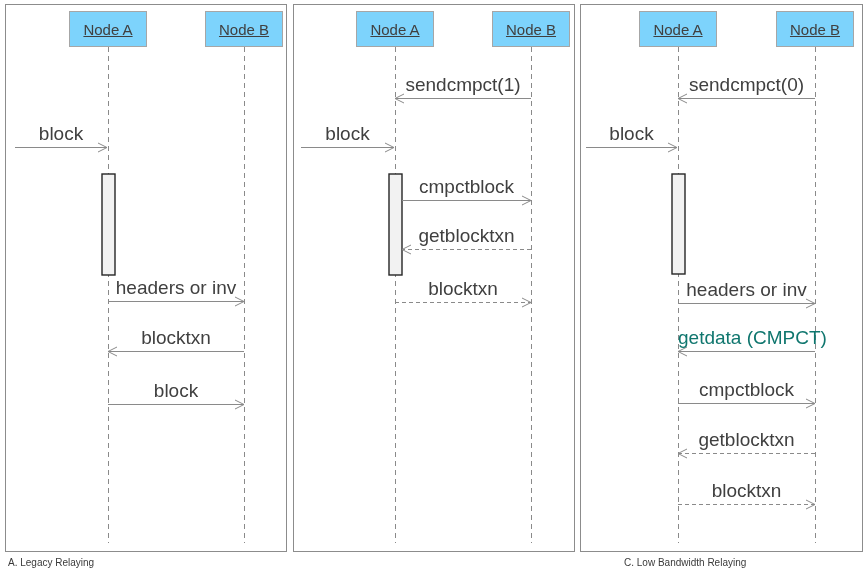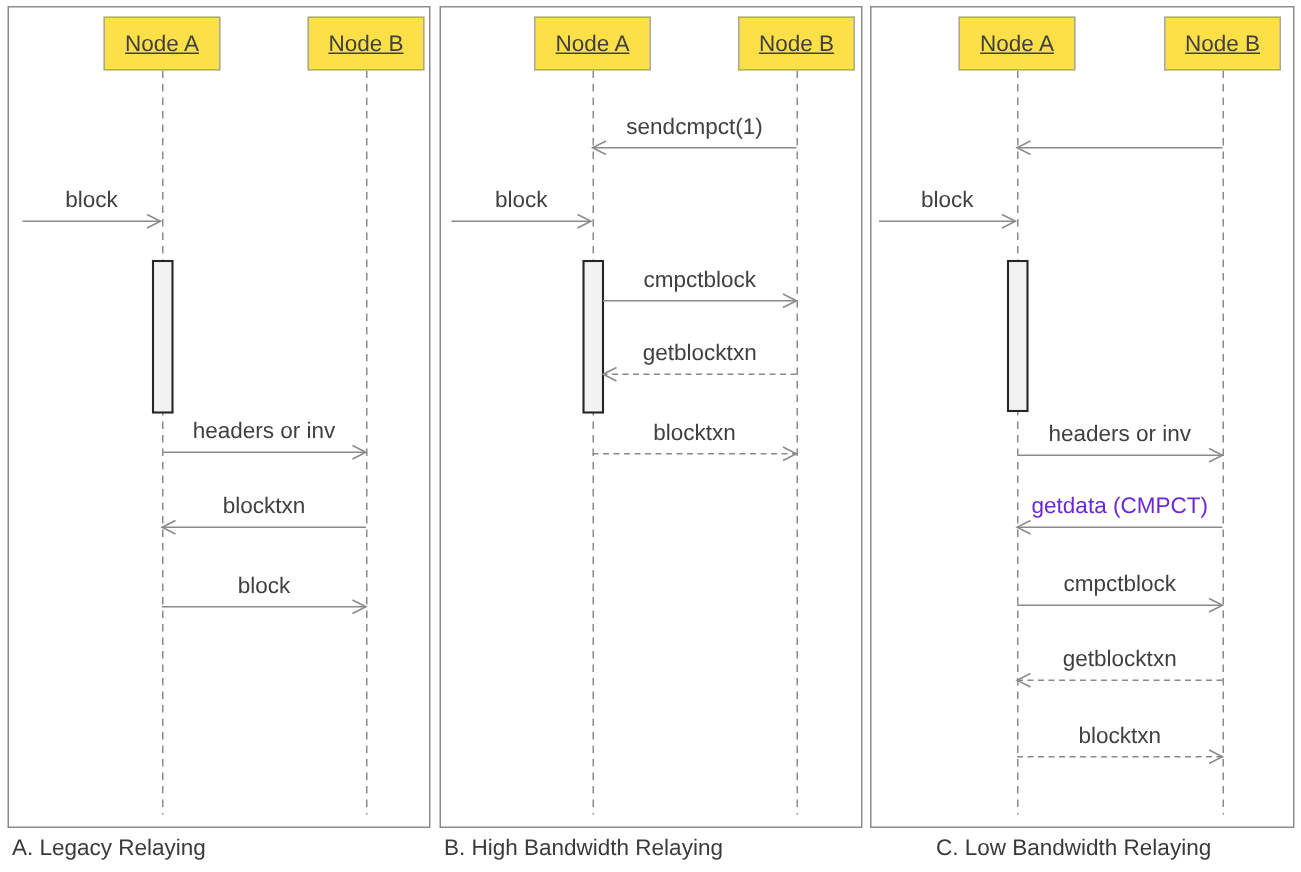--- a/index.html
+++ b/index.html
@@ -13,36 +13,36 @@
   .panel {
     position: absolute;
     border: 1px solid #8c8c8c;
     background: #ffffff;
     box-sizing: border-box;
   }
   .panel svg { position: absolute; left: 0; top: 0; }
   .actor {
     position: absolute;
     border: 1px solid #a6a6a6;
-    background: #fde047;
+    background: #7dd3fc;
     box-sizing: border-box;
     display: flex; align-items: center; justify-content: center;
     font-size: 15px; color: #404040;
   }
   .actor span { text-decoration: underline; }
   .msg-label {
     position: absolute;
-    font-size: 15px; color: #404040;
+    font-size: 19px; color: #404040;
     text-align: center;
     white-space: nowrap;
     line-height: 18px;
   }
   .caption {
     position: absolute;
-    font-size: 15px; color: #3a3a3a;
+    font-size: 10px; color: #3a3a3a;
     white-space: nowrap;
   }
 </style>
 </head>
 <body>
 
 <div class="canvas" id="diagram-canvas" style="width: 867px; height: 581px; background: rgb(255, 255, 255);">
     <div class="panel" style="left: 5px; top: 4px; width: 282px; height: 548px; border-color: rgb(140, 140, 140);">
       <svg width="282" height="548">
         <line x1="102.5" y1="42" x2="102.5" y2="538" stroke="#8a8a8a" stroke-width="1" stroke-dasharray="5,4"></line>
@@ -90,44 +90,44 @@
       <div class="msg-label" style="left: 108px; width: 129px; top: 172.5px; color: rgb(64, 64, 64);">cmpctblock</div>
       <div class="msg-label" style="left: 108px; width: 129px; top: 221.5px; color: rgb(64, 64, 64);">getblocktxn</div>
       <div class="msg-label" style="left: 101px; width: 136px; top: 274.5px; color: rgb(64, 64, 64);">blocktxn</div>
       <div class="actor" style="left: 62px; top: 6px; width: 78px; height: 36px; border-color: rgb(166, 166, 166); color: rgb(64, 64, 64);">
         <span>Node A</span>
       </div>
       <div class="actor" style="left: 198px; top: 6px; width: 78px; height: 36px; border-color: rgb(166, 166, 166); color: rgb(64, 64, 64);">
         <span>Node B</span>
       </div>
     </div>
-    <div class="caption" style="left: 296px; top: 557px;">B. High Bandwidth Relaying</div>
     <div class="panel" style="left: 580px; top: 4px; width: 283px; height: 548px; border-color: rgb(140, 140, 140);">
       <svg width="283" height="548">
         <line x1="97.5" y1="42" x2="97.5" y2="538" stroke="#8a8a8a" stroke-width="1" stroke-dasharray="5,4"></line>
         <line x1="234.5" y1="42" x2="234.5" y2="538" stroke="#8a8a8a" stroke-width="1" stroke-dasharray="5,4"></line>
         <rect x="91" y="169" width="13" height="100" fill="#f2f2f2" stroke="#262626" stroke-width="1.4"></rect>
         <line x1="234" y1="93.5" x2="97" y2="93.5" stroke="#8a8a8a" stroke-width="1"></line>
         <polyline points="106,89 97,93.5 106,98" fill="none" stroke="#8a8a8a" stroke-width="1"></polyline>
         <line x1="5" y1="142.5" x2="96" y2="142.5" stroke="#8a8a8a" stroke-width="1"></line>
         <polyline points="87,138 96,142.5 87,147" fill="none" stroke="#8a8a8a" stroke-width="1"></polyline>
         <line x1="97" y1="298.5" x2="234" y2="298.5" stroke="#8a8a8a" stroke-width="1"></line>
         <polyline points="225,294 234,298.5 225,303" fill="none" stroke="#8a8a8a" stroke-width="1"></polyline>
         <line x1="234" y1="346.5" x2="97" y2="346.5" stroke="#8a8a8a" stroke-width="1"></line>
         <polyline points="106,342 97,346.5 106,351" fill="none" stroke="#8a8a8a" stroke-width="1"></polyline>
         <line x1="97" y1="398.5" x2="234" y2="398.5" stroke="#8a8a8a" stroke-width="1"></line>
         <polyline points="225,394 234,398.5 225,403" fill="none" stroke="#8a8a8a" stroke-width="1"></polyline>
         <line x1="234" y1="448.5" x2="97" y2="448.5" stroke="#8a8a8a" stroke-width="1" stroke-dasharray="4,3"></line>
         <polyline points="106,444 97,448.5 106,453" fill="none" stroke="#8a8a8a" stroke-width="1"></polyline>
         <line x1="97" y1="499.5" x2="234" y2="499.5" stroke="#8a8a8a" stroke-width="1" stroke-dasharray="4,3"></line>
         <polyline points="225,495 234,499.5 225,504" fill="none" stroke="#8a8a8a" stroke-width="1"></polyline>
       </svg>
+      <div class="msg-label" style="left: 97px; width: 137px; top: 70.5px; color: rgb(64, 64, 64);">sendcmpct(0)</div>
       <div class="msg-label" style="left: 5px; width: 91px; top: 119.5px; color: rgb(64, 64, 64);">block</div>
       <div class="msg-label" style="left: 97px; width: 137px; top: 275.5px; color: rgb(64, 64, 64);">headers or inv</div>
-      <div class="msg-label" style="left: 97px; width: 137px; top: 323.5px; color: #6d28d9; text-align: center;">getdata (CMPCT)</div>
+      <div class="msg-label" style="left: 97px; width: 137px; top: 323.5px; color: #0f766e; text-align: center;">getdata (CMPCT)</div>
       <div class="msg-label" style="left: 97px; width: 137px; top: 375.5px; color: rgb(64, 64, 64);">cmpctblock</div>
       <div class="msg-label" style="left: 97px; width: 137px; top: 425.5px; color: rgb(64, 64, 64);">getblocktxn</div>
       <div class="msg-label" style="left: 97px; width: 137px; top: 476.5px; color: rgb(64, 64, 64);">blocktxn</div>
       <div class="actor" style="left: 58px; top: 6px; width: 78px; height: 36px; border-color: rgb(166, 166, 166); color: rgb(64, 64, 64);">
         <span>Node A</span>
       </div>
       <div class="actor" style="left: 195px; top: 6px; width: 78px; height: 36px; border-color: rgb(166, 166, 166); color: rgb(64, 64, 64);">
         <span>Node B</span>
       </div>
     </div>

